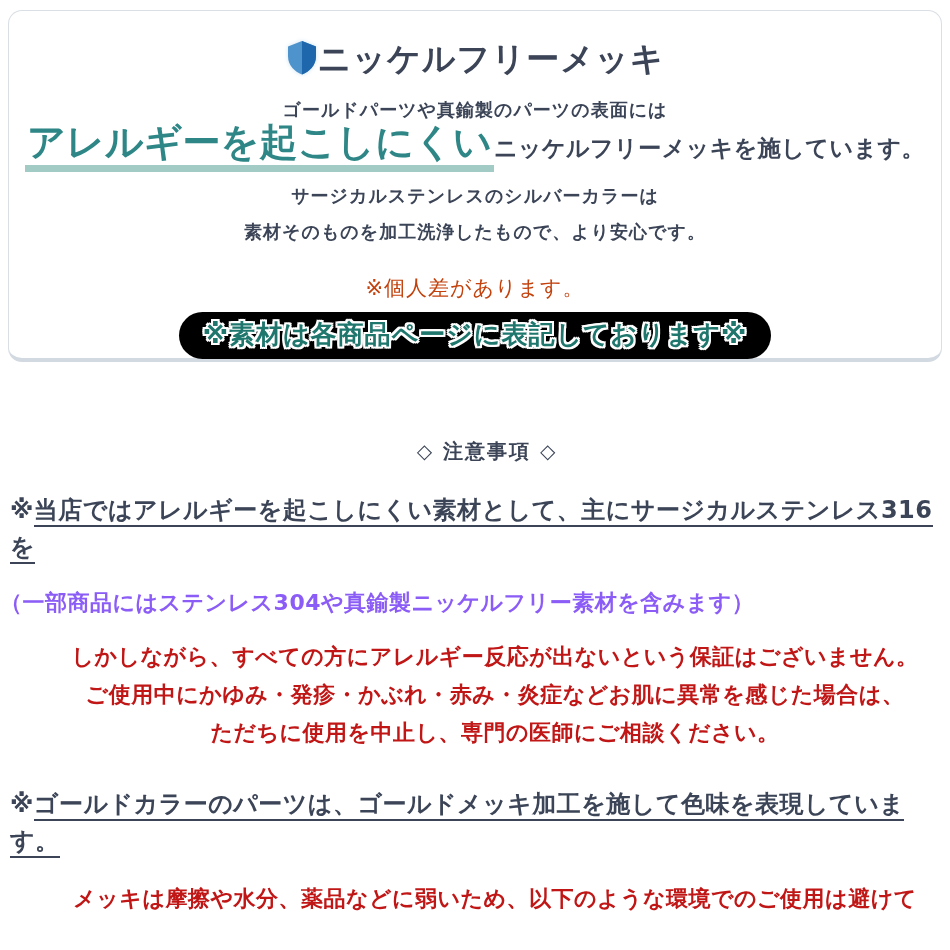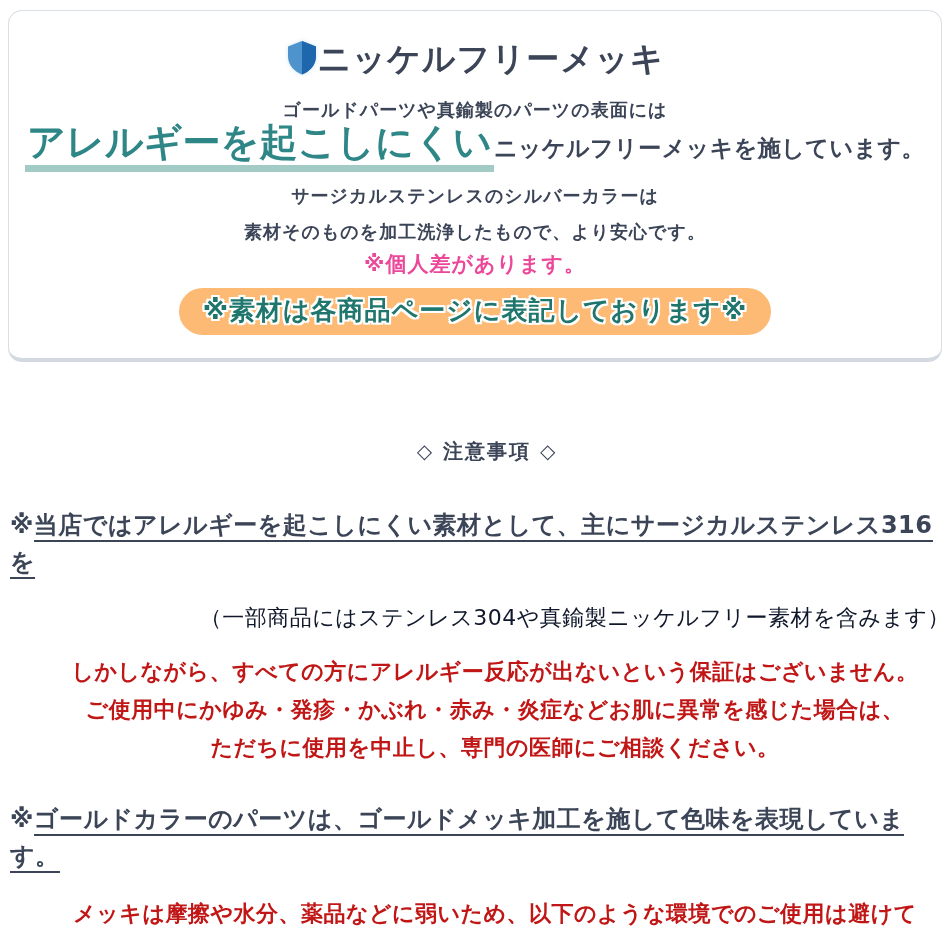--- a/index.html
+++ b/index.html
@@ -63,30 +63,30 @@
     letter-spacing: 0px;
   }
   .allergy-small {
     color: #3c4557;
     font-size: 23px;
     font-weight: bold;
     padding-bottom: 8px;
     letter-spacing: 0.5px;
   }
   .red-note {
-    margin-top: 6px;
-    color: #ec4899;
+    margin-top: 30px;
+    color: #c2410c;
     font-size: 21px;
-    font-weight: bold;
+    font-weight: normal;
     letter-spacing: 1px;
   }
   .badge {
     display: inline-block;
     margin-top: 10px;
-    background: #fdba74;
+    background: #000000;
     border-radius: 26px;
     padding: 5px 24px 7px 24px;
     color: #1f766d;
     font-size: 26px;
     font-weight: bold;
     letter-spacing: 1px;
     text-shadow: -2px -2px 0 #fff, 2px -2px 0 #fff, -2px 2px 0 #fff, 2px 2px 0 #fff,
                  -2px 0 0 #fff, 2px 0 0 #fff, 0 -2px 0 #fff, 0 2px 0 #fff;
   }
 
@@ -94,39 +94,39 @@
   .notice-heading {
     margin-top: 76px;
     text-align: center;
     color: #3c4557;
     font-size: 20px;
     font-weight: 600;
     letter-spacing: 2px;
     padding-left: 24px;
   }
   .para-block {
-    margin-top: 42px;
+    margin-top: 27px;
     padding-left: 10px;
     color: #3c4557;
     font-size: 24px;
     font-weight: bold;
     line-height: 1.55;
     letter-spacing: 0.5px;
   }
   .para-block .ul {
     border-bottom: 2px solid #3c4557;
     padding-bottom: 1px;
   }
   .para-line2 { padding-left: 26px; }
   .paren-note {
     margin-top: 22px;
-    text-align: right;
-    color: #0f172a;
+    text-align: left;
+    color: #8b5cf6;
     font-size: 22px;
-    font-weight: normal;
+    font-weight: bold;
     letter-spacing: 0.5px;
   }
   .warning {
     margin-top: 20px;
     text-align: center;
     color: #c01616;
     font-size: 22px;
     font-weight: bold;
     line-height: 1.72;
     letter-spacing: 0.5px;

